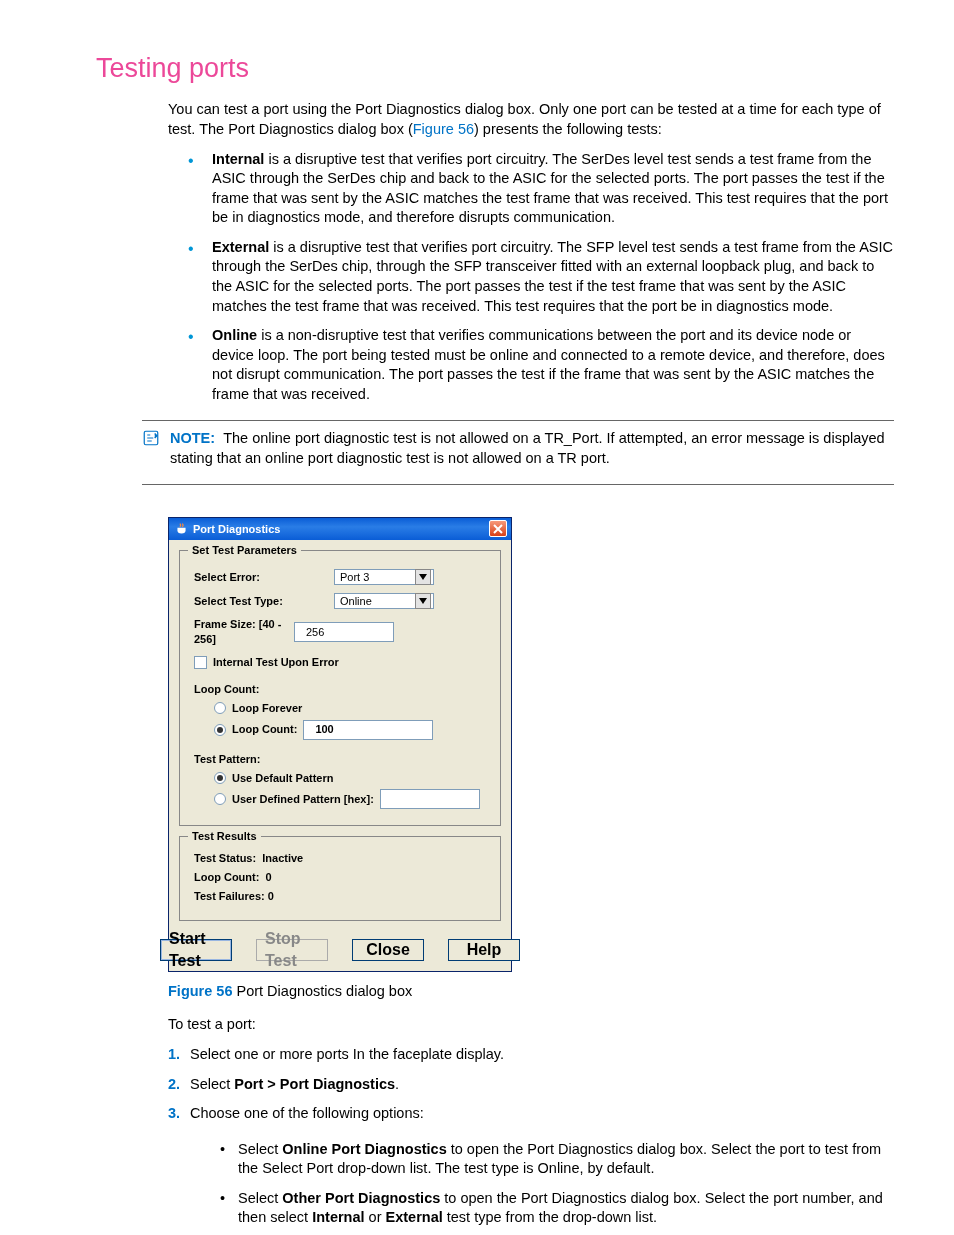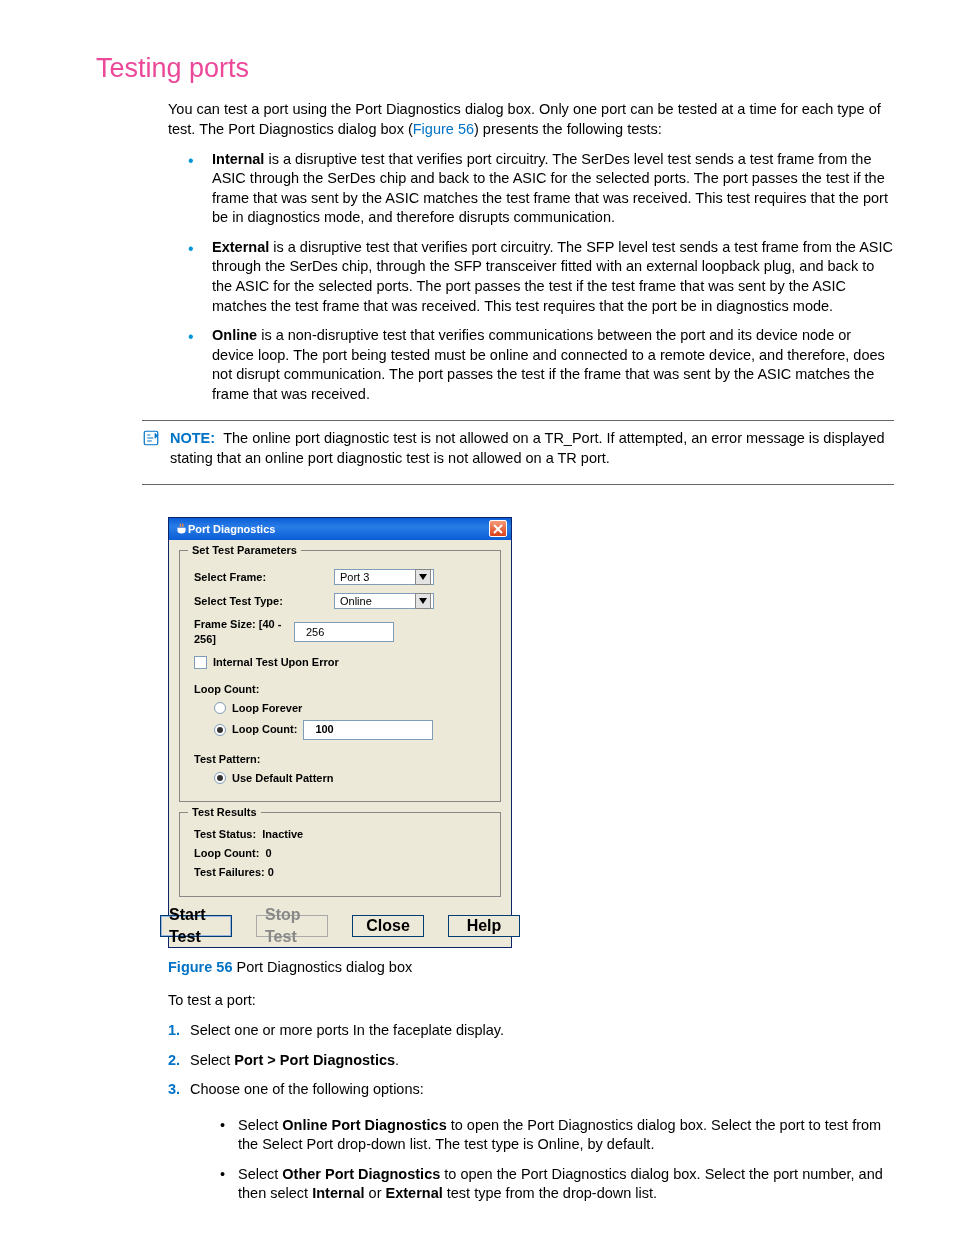--- a/index.html
+++ b/index.html
@@ -42,21 +42,21 @@
     font-size: 11px;
     color: #000;
   }
   .titlebar {
     background: linear-gradient(to bottom, #0a5dd6, #2a7de6 40%, #0a5dd6);
     color: #fff; font-weight: bold;
     display: flex; align-items: center; justify-content: space-between;
     padding: 2px 4px 3px 6px;
     height: 22px;
   }
-  .titlebar-left { display:flex; align-items:center; }
+  .titlebar-left { display:flex; align-items:center; gap:5px; }
   .coffee { width:13px; height:13px; display:inline-block; }
   .coffee svg { display:block; }
   .close-btn {
     width: 18px; height: 17px; background: linear-gradient(#f89a7a,#d64018);
     border:1px solid #fff; border-radius:2px; display:flex; align-items:center; justify-content:center;
     color:#fff; font-weight:bold; font-size:12px; line-height:1;
   }
   .fieldset {
     border: 1px solid #888; margin: 10px; padding: 10px 10px 12px 10px; position: relative;
   }
@@ -152,21 +152,21 @@
         <svg width="10" height="10" viewBox="0 0 10 10">
             <path d="M1 1 L9 9 M9 1 L1 9" stroke="#fff" stroke-width="2"></path>
           </svg>
       </div>
     </div>
 
     <div class="fieldset">
       <div class="fieldset-legend">Set Test Parameters</div>
 
       <div class="row">
-        <div class="row-label">Select Frame:</div>
+        <div class="row-label">Select Error:</div>
         <div class="select">
           <span>Port 3</span>
           <span class="chev">
               <svg width="8" height="6" viewBox="0 0 8 6">
                 <path d="M0 0 L8 0 L4 6 Z" fill="#000"></path>
               </svg>
             </span>
         </div>
       </div>
 
@@ -205,20 +205,27 @@
         <div class="text-input" style="width:130px">
             <span>100</span>
           </div>
       </div>
 
       <div class="sub-label">Test Pattern:</div>
       <div class="radio-row">
         <div class="radio selected"></div>
         <span>Use Default Pattern</span>
       </div>
+      <div class="radio-row">
+        <div class="radio"></div>
+        <span>User Defined Pattern [hex]:</span>
+        <div class="text-input" style="width:100px">
+            <span></span>
+          </div>
+      </div>
     </div>
 
     <div class="fieldset">
       <div class="fieldset-legend">Test Results</div>
       <div class="results-line"><span>Test Status:</span>&nbsp;&nbsp;<span>Inactive</span></div>
       <div class="results-line"><span>Loop Count:</span>&nbsp;&nbsp;<span>0</span></div>
       <div class="results-line"><span>Test Failures:</span> <span>0</span></div>
     </div>
 
     <div class="button-row">

